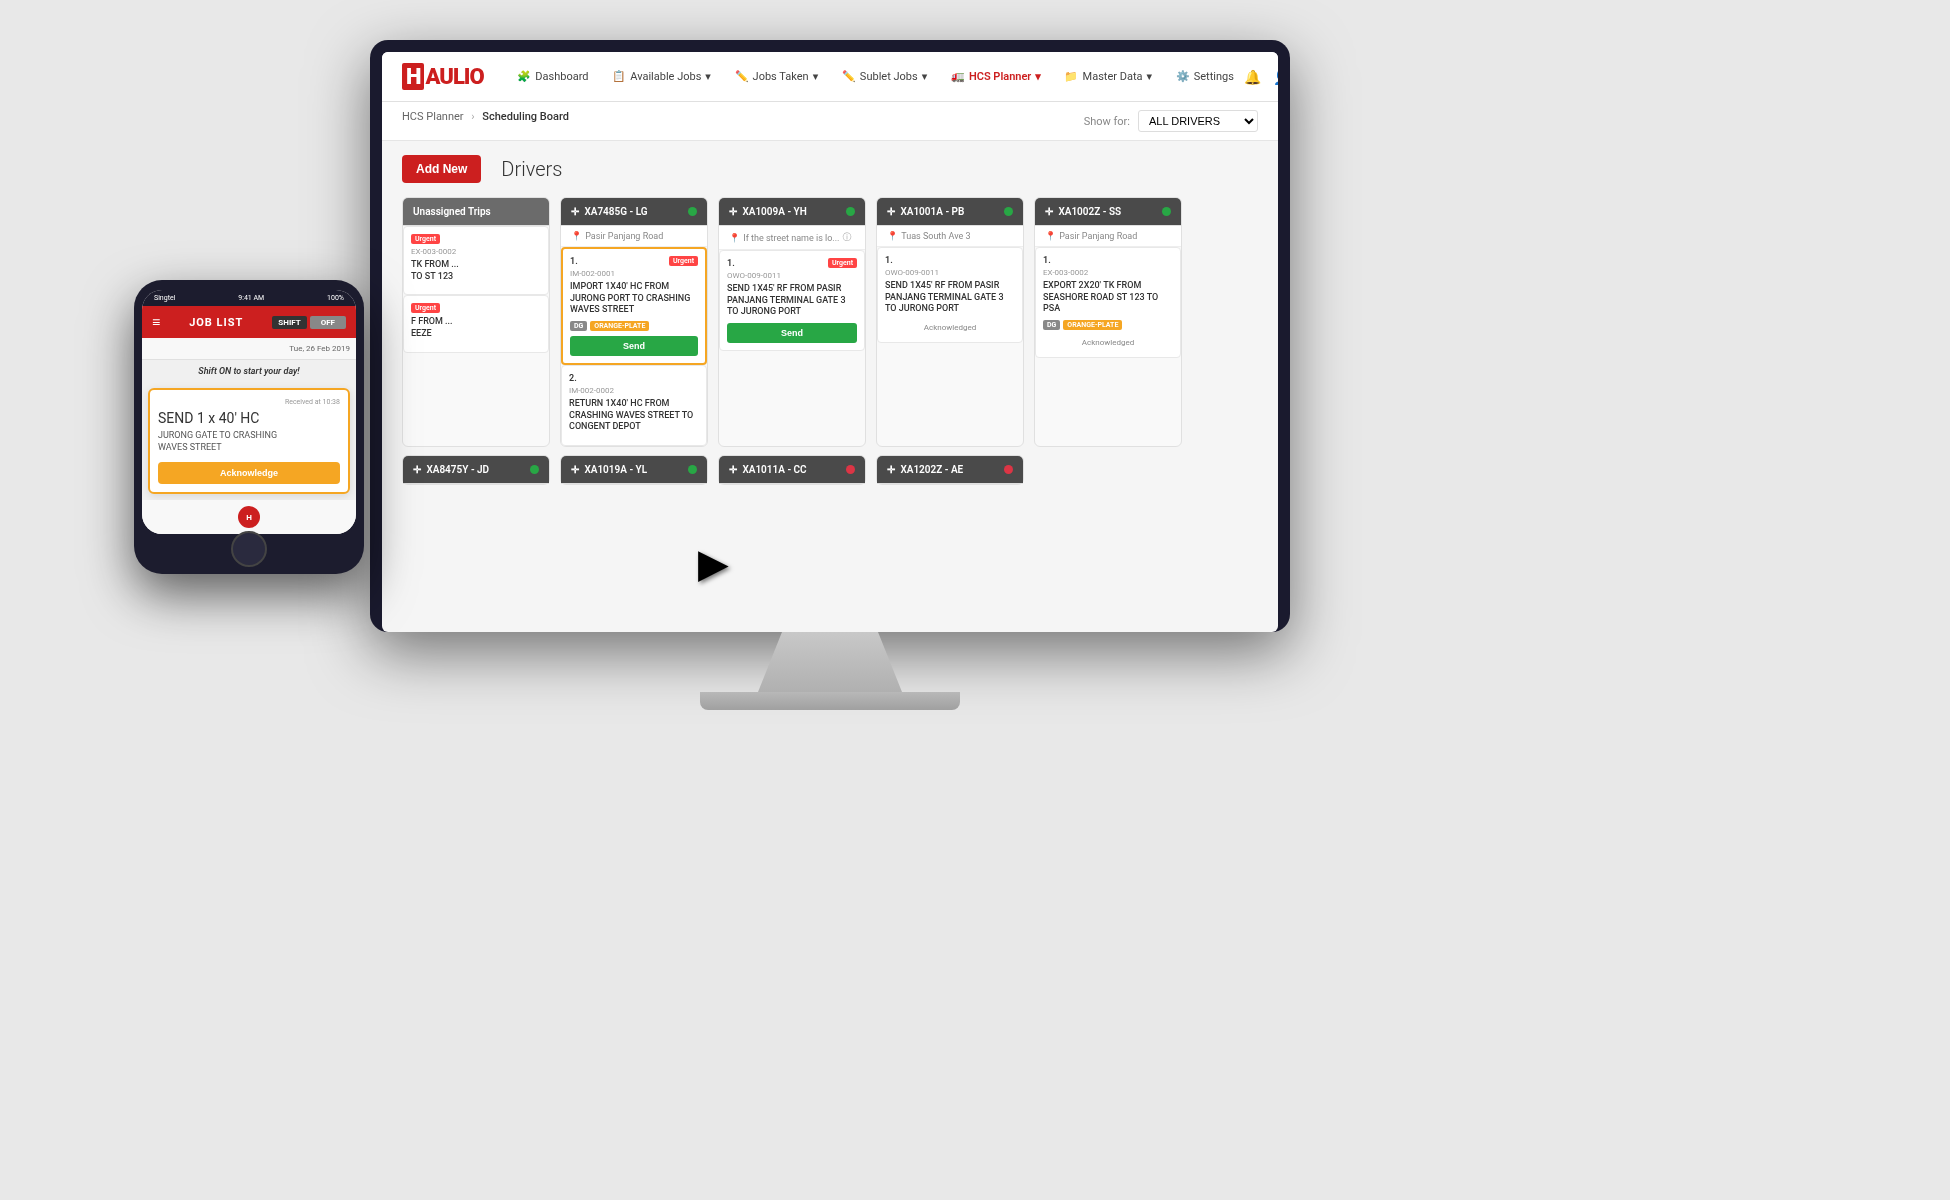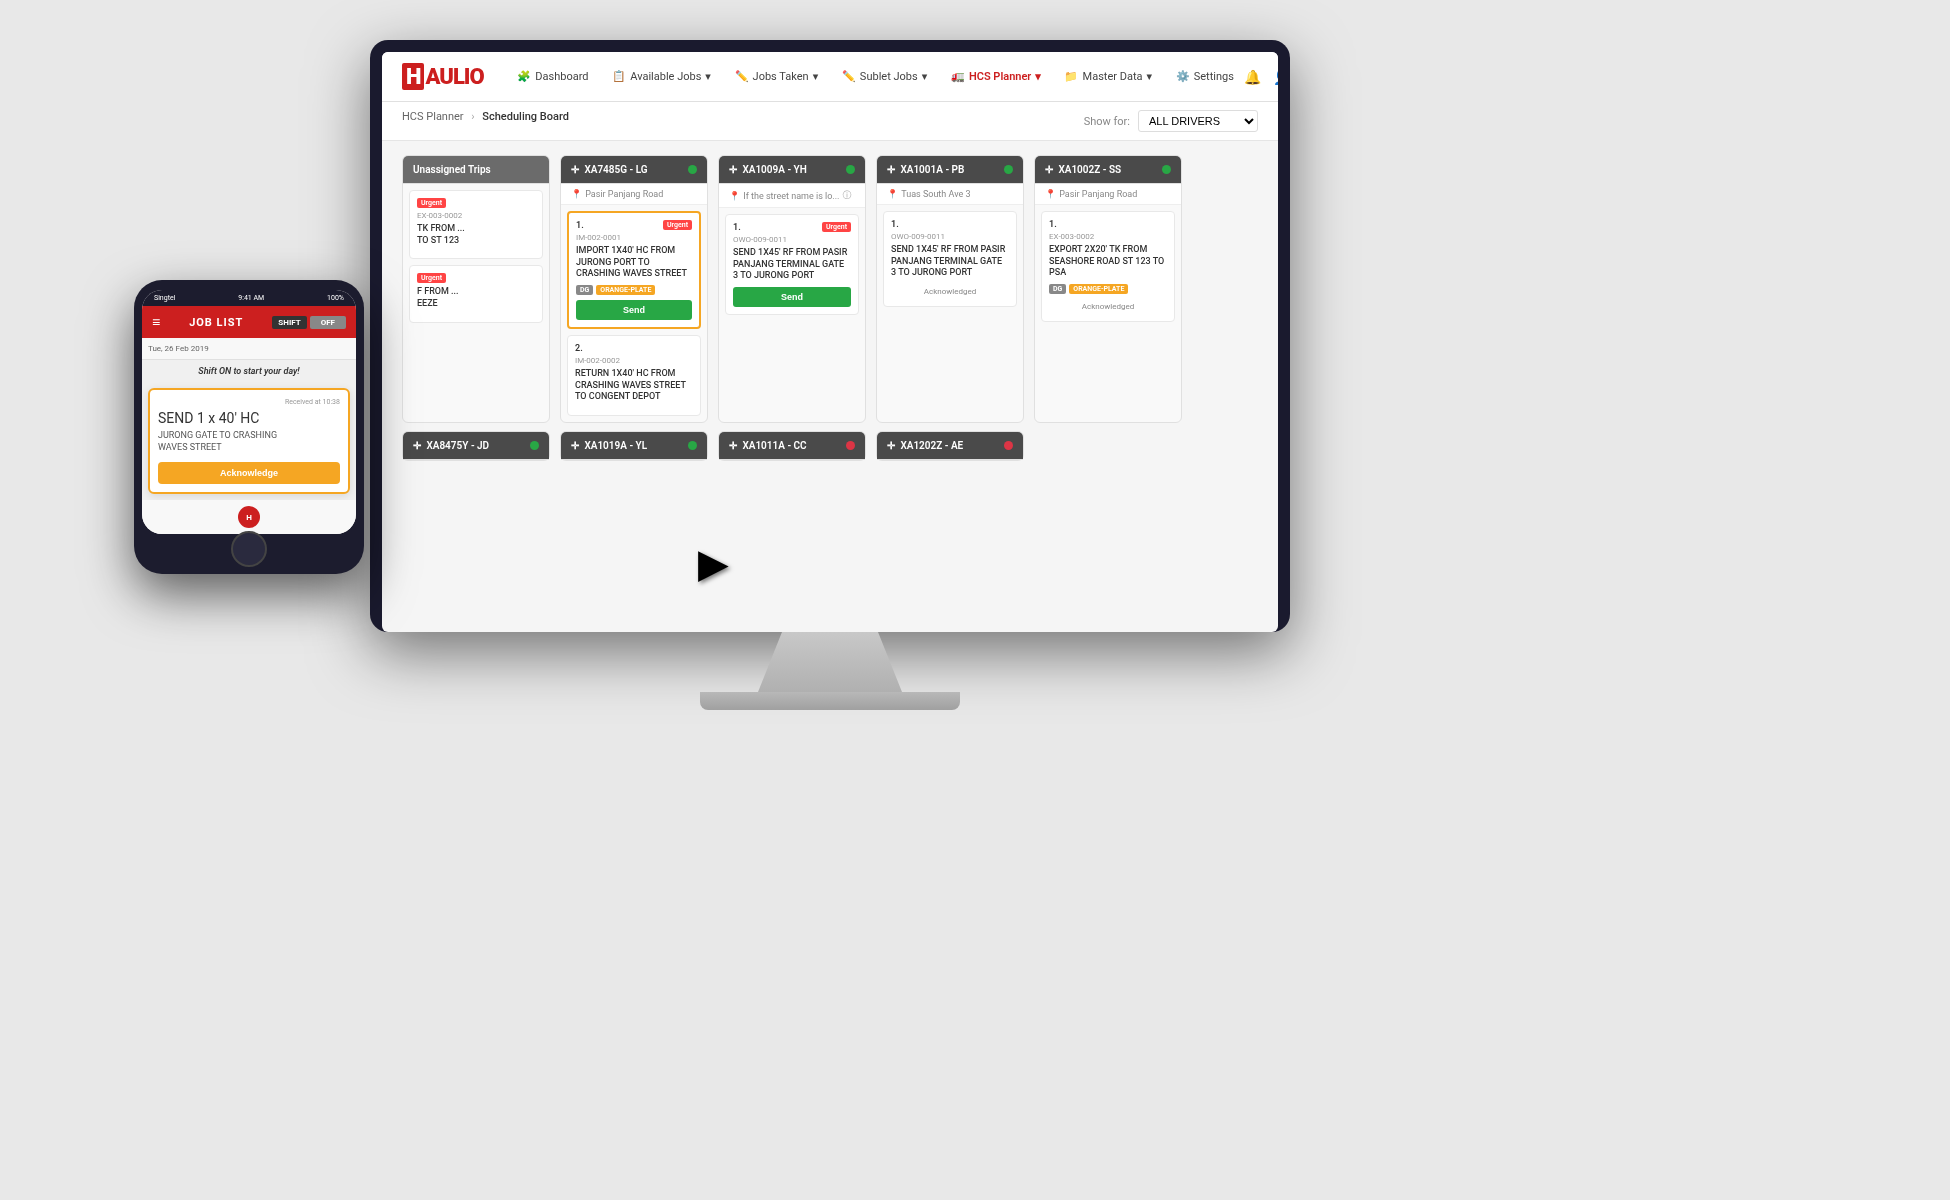--- a/index.html
+++ b/index.html
@@ -206,21 +206,20 @@
       border-bottom: 1px solid #eee;
       display: flex;
       align-items: center;
       gap: 3px;
       background: white;
     }
 
     
     .trip-card {
       background: white;
-      margin: 6px;
       border-radius: 4px;
       padding: 7px;
       border: 1px solid #e8e8e8;
       font-size: 9px;
     }
     .trip-card.highlighted {
       border: 2px solid #f5a623;
     }
     .card-top {
       display: flex;
@@ -345,21 +344,21 @@
     .shift-off {
       background: #888;
       color: white;
       font-size: 8px;
       padding: 2px 11px;
       border-radius: 2px;
       font-weight: 700;
     }
     .phone-date-row {
       background: #f8f8f8;
-      text-align: left;
+      text-align: right;
       padding: 6px;
       font-size: 8px;
       color: #666;
       border-bottom: 1px solid #e0e0e0;
     }
     .phone-shift-msg {
       text-align: center;
       font-size: 9px;
       font-weight: 600;
       color: #333;
@@ -513,20 +512,24 @@
         </div>
         <div class="breadcrumb-right">
           <span>Show for:</span>
           <select>
             <option>ALL DRIVERS</option>
           </select>
         </div>
       </div>
 
       <div class="main-content">
+        <div class="page-header">
+          <button class="add-new-btn">Add New</button>
+          <h2 class="page-title">Drivers</h2>
+        </div>
 
         <div class="board-container">
 
           <div class="board-col">
             <div class="col-header unassigned">
               <div class="col-title">
                 <span>Unassigned Trips</span>
               </div>
             </div>
             <div class="trip-card">

